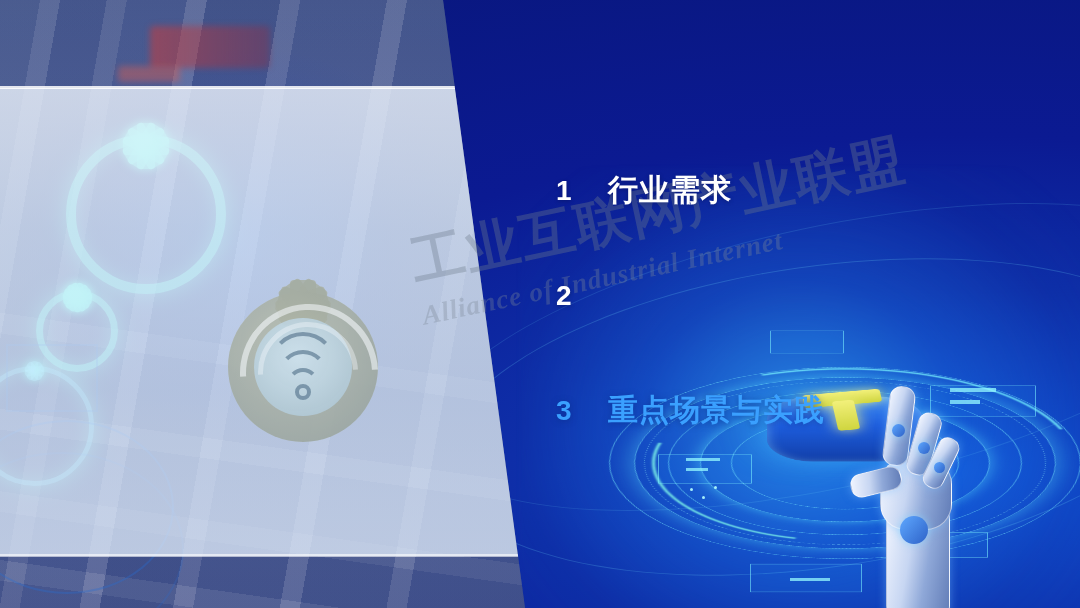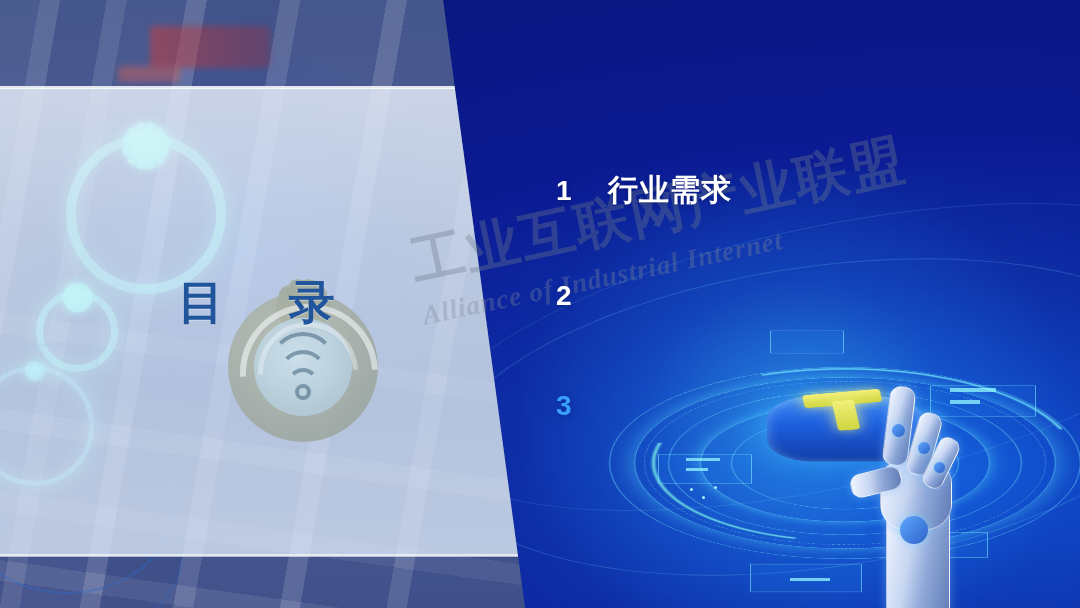--- a/index.html
+++ b/index.html
@@ -333,37 +333,37 @@
     <div class="arcwhite" style="left:12px;top:12px;width:126px;height:126px;transform:rotate(42deg);"></div>
     <div class="arcwhite" style="left:30px;top:30px;width:90px;height:90px;border-width:5px;transform:rotate(42deg);opacity:.7;"></div>
     <div class="wifi" style="width:66px;height:48px;">
       <i style="width:60px;height:60px;"></i>
       <i style="width:42px;height:42px;"></i>
       <i style="width:24px;height:24px;"></i>
       <i style="width:8px;height:8px;border-bottom-color:rgba(55,90,115,.75);border-left-color:rgba(55,90,115,.75);border-right-color:rgba(55,90,115,.75);"></i>
     </div>
   </div>
 
-  <div class="mulu">目  录</div>
 
   <div class="watermark">
     <div class="wm-cn">工业互联网产业联盟</div>
     <div class="wm-en">Alliance of Industrial Internet</div>
   </div>
 
   <div class="toc">
 
     <div class="toc-item i1">
       <span class="toc-num c-white">1</span>
       <span class="toc-label c-white">行业需求</span>
     </div>
 
     <div class="toc-item i2">
       <span class="toc-num c-white">2</span>
     </div>
 
     <div class="toc-item i3">
       <span class="toc-num c-cyan">3</span>
+      <span class="toc-label c-cyan">重点场景与实践</span>
     </div>
 
   </div>
 
 </div>
 
 </body></html>

